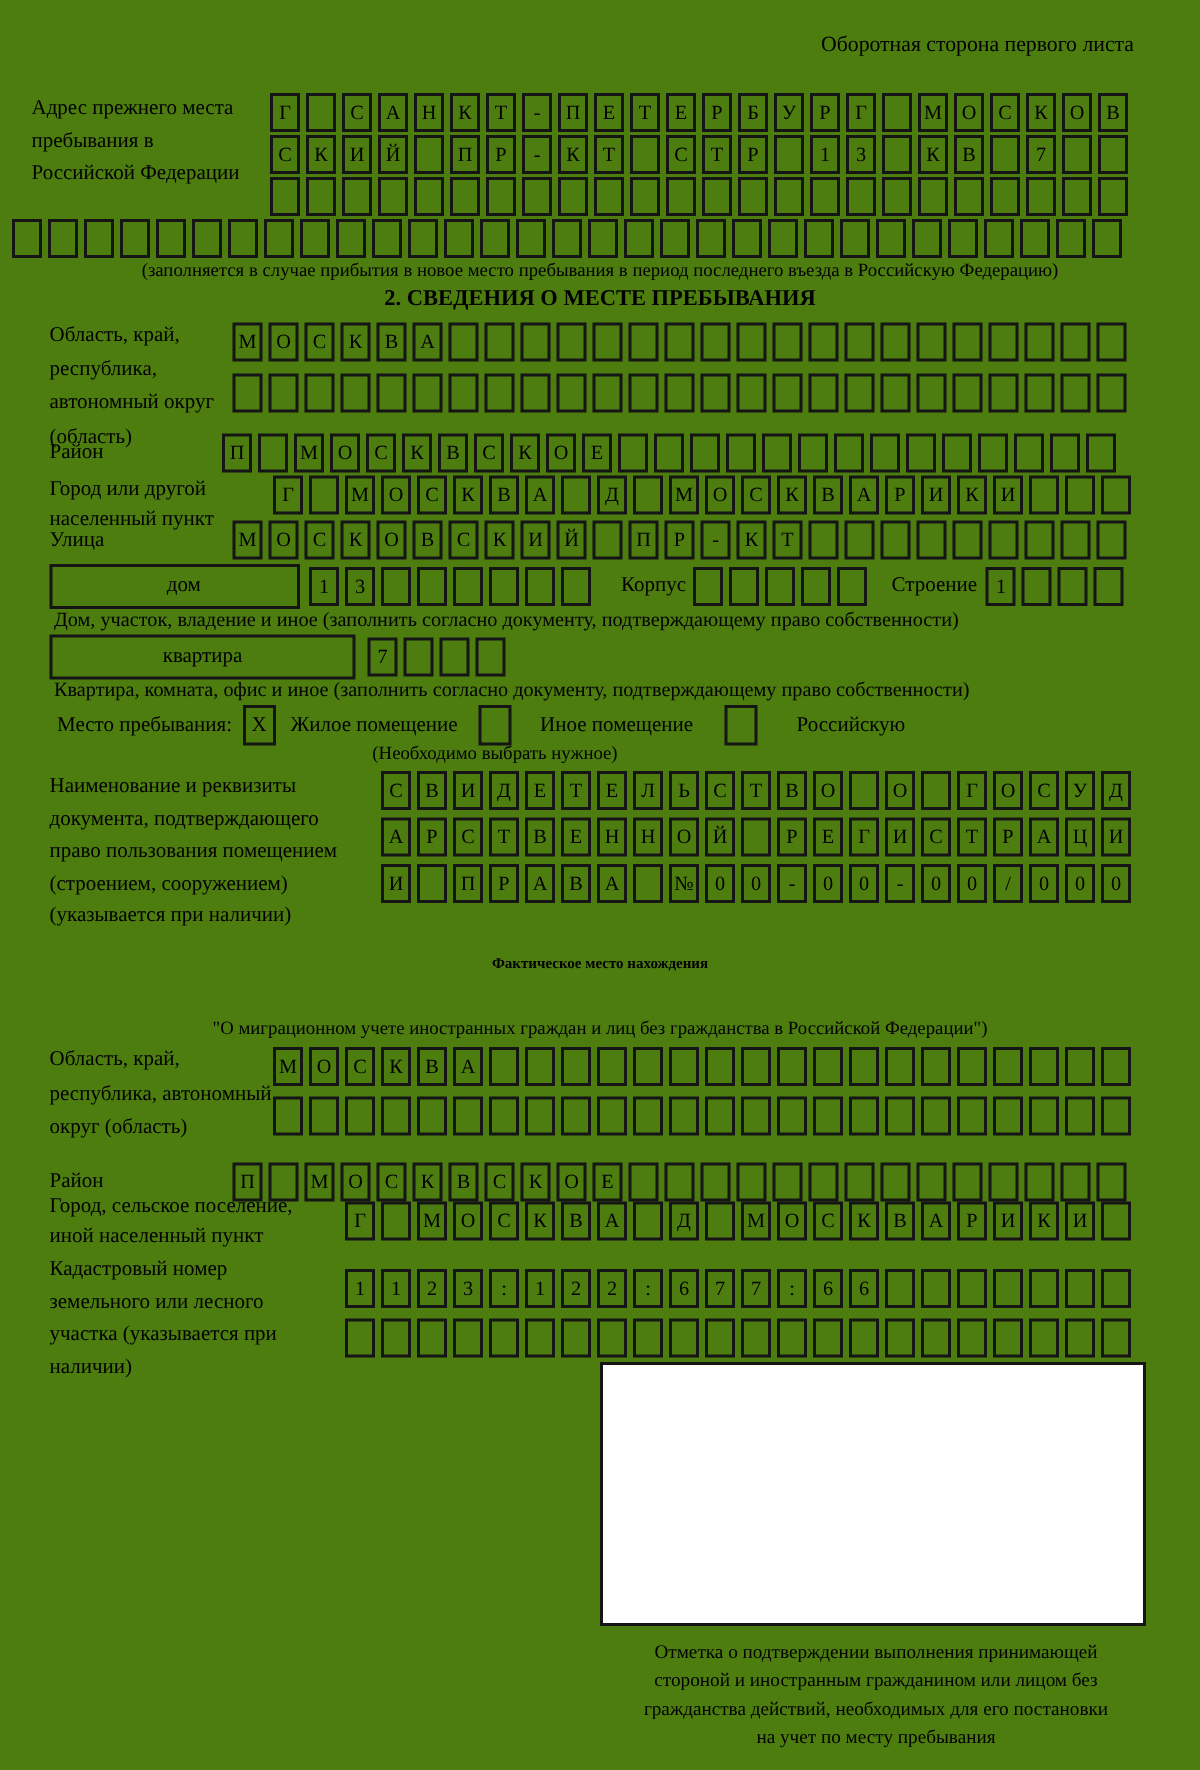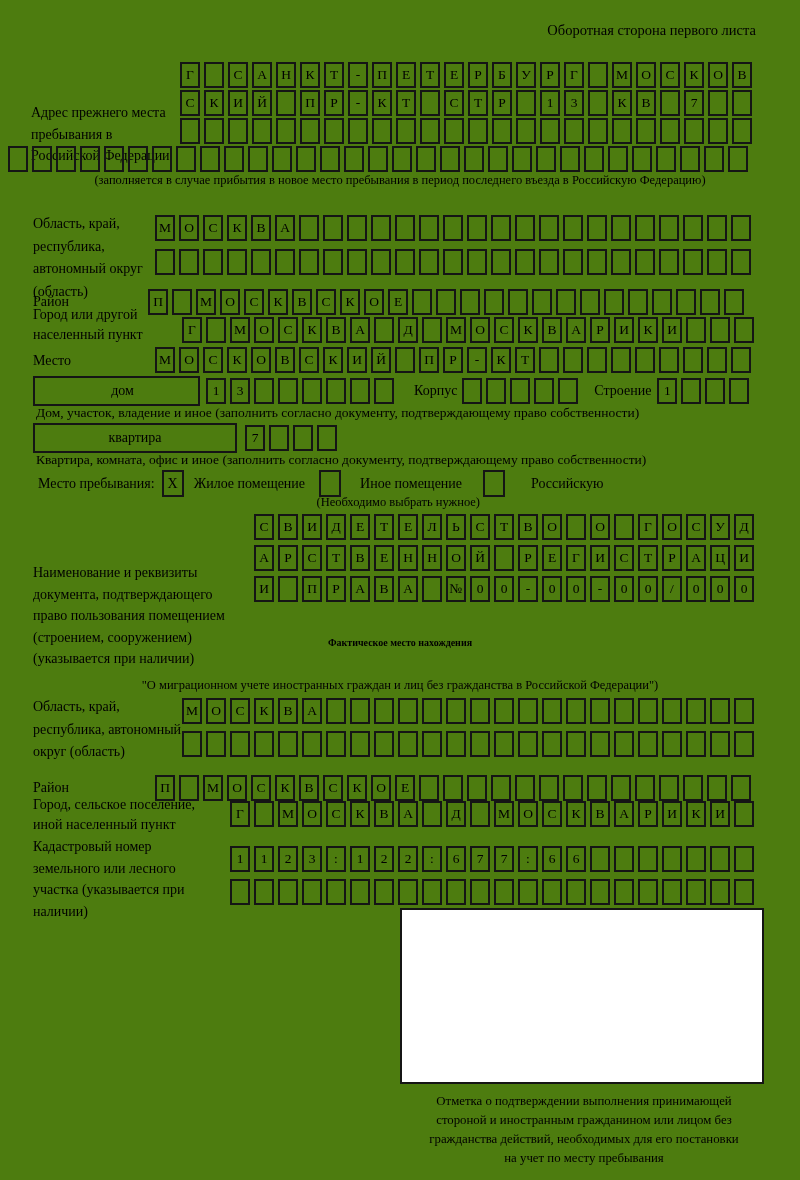--- a/index.html
+++ b/index.html
@@ -43,21 +43,21 @@
   .stamp-box { position:absolute; left:400px; top:908px; width:364px; height:176px; border:2px solid #151515; background:#fff; }
   .stamp-caption { position:absolute; left:408px; top:1092px; width:352px; text-align:center; font-size:12.8px; line-height:19px; }
 </style>
 </head>
 <body>
 
 <div class="page">
 
   <div class="hdr">Оборотная сторона первого листа</div>
 
-  <div class="lbl" style="left:31px; top:62px; width:150px;margin-top:40px;">Адрес прежнего места пребывания в Российской Федерации</div>
+  <div class="lbl" style="left:21px; top:62px; width:150px;">Адрес прежнего места пребывания в Российской Федерации</div>
   <div class="grid" style="left:180px; top:62px;">
       <span class="cell">Г</span>
       <span class="cell"></span>
       <span class="cell">С</span>
       <span class="cell">А</span>
       <span class="cell">Н</span>
       <span class="cell">К</span>
       <span class="cell">Т</span>
       <span class="cell">-</span>
       <span class="cell">П</span>
@@ -157,20 +157,21 @@
       <span class="cell"></span>
       <span class="cell"></span>
       <span class="cell"></span>
       <span class="cell"></span>
       <span class="cell"></span>
       <span class="cell"></span>
       <span class="cell"></span>
     </div>
   <div class="note note-center" style="top:173px;">(заполняется в случае прибытия в новое место пребывания в период последнего въезда в Российскую Федерацию)</div>
 
+  <div class="sec-title" style="top:191px;">2. СВЕДЕНИЯ О МЕСТЕ ПРЕБЫВАНИЯ</div>
 
   <div class="lbl lbl-tight" style="left:33px; top:213px; width:118px;">Область, край, республика, автономный округ (область)</div>
   <div class="grid" style="left:155px; top:215px;">
       <span class="cell">М</span>
       <span class="cell">О</span>
       <span class="cell">С</span>
       <span class="cell">К</span>
       <span class="cell">В</span>
       <span class="cell">А</span>
       <span class="cell"></span>
@@ -243,21 +244,21 @@
       <span class="cell"></span>
       <span class="cell"></span>
       <span class="cell"></span>
       <span class="cell"></span>
       <span class="cell"></span>
       <span class="cell"></span>
       <span class="cell"></span>
       <span class="cell"></span>
     </div>
 
-  <div class="lbl" style="left:33px; top:305px; width:150px; line-height:20px;">Город или другой населенный пункт</div>
+  <div class="lbl" style="left:33px; top:317px; width:150px; line-height:20px;">Город или другой населенный пункт</div>
   <div class="grid" style="left:182px; top:317px;">
       <span class="cell">Г</span>
       <span class="cell"></span>
       <span class="cell">М</span>
       <span class="cell">О</span>
       <span class="cell">С</span>
       <span class="cell">К</span>
       <span class="cell">В</span>
       <span class="cell">А</span>
       <span class="cell"></span>
@@ -271,21 +272,21 @@
       <span class="cell">А</span>
       <span class="cell">Р</span>
       <span class="cell">И</span>
       <span class="cell">К</span>
       <span class="cell">И</span>
       <span class="cell"></span>
       <span class="cell"></span>
       <span class="cell"></span>
     </div>
 
-  <div class="lbl" style="left:33px; top:350px;">Место</div>
+  <div class="lbl" style="left:33px; top:350px;">Улица</div>
   <div class="grid" style="left:155px; top:347px;">
       <span class="cell">М</span>
       <span class="cell">О</span>
       <span class="cell">С</span>
       <span class="cell">К</span>
       <span class="cell">О</span>
       <span class="cell">В</span>
       <span class="cell">С</span>
       <span class="cell">К</span>
       <span class="cell">И</span>
@@ -350,23 +351,23 @@
 
   <div class="inline-row" style="left:38px; top:470px;">
     <div class="inline-txt">Место пребывания:</div>
     <div class="cbox" style="margin-left:7px;">X</div>
     <div class="inline-txt" style="margin-left:10px;">Жилое помещение</div>
     <div class="cbox" style="margin-left:14px;"></div>
     <div class="inline-txt" style="margin-left:19px;">Иное помещение</div>
     <div class="cbox" style="margin-left:21px;"></div>
     <div class="inline-txt" style="margin-left:26px;">Российскую</div>
   </div>
-  <div class="note" style="left:180px; top:495px; width:300px; text-align:right;">(Необходимо выбрать нужное)</div>
-
-  <div class="lbl" style="left:33px; top:514px; width:215px;margin-top:48px;">Наименование и реквизиты документа, подтверждающего право пользования помещением (строением, сооружением) (указывается при наличии)</div>
+  <div class="note" style="left:180px; top:495px; width:300px; text-align:center;">(Необходимо выбрать нужное)</div>
+
+  <div class="lbl" style="left:33px; top:514px; width:215px;">Наименование и реквизиты документа, подтверждающего право пользования помещением (строением, сооружением) (указывается при наличии)</div>
   <div class="grid" style="left:254px; top:514px;">
       <span class="cell">С</span>
       <span class="cell">В</span>
       <span class="cell">И</span>
       <span class="cell">Д</span>
       <span class="cell">Е</span>
       <span class="cell">Т</span>
       <span class="cell">Е</span>
       <span class="cell">Л</span>
       <span class="cell">Ь</span>

